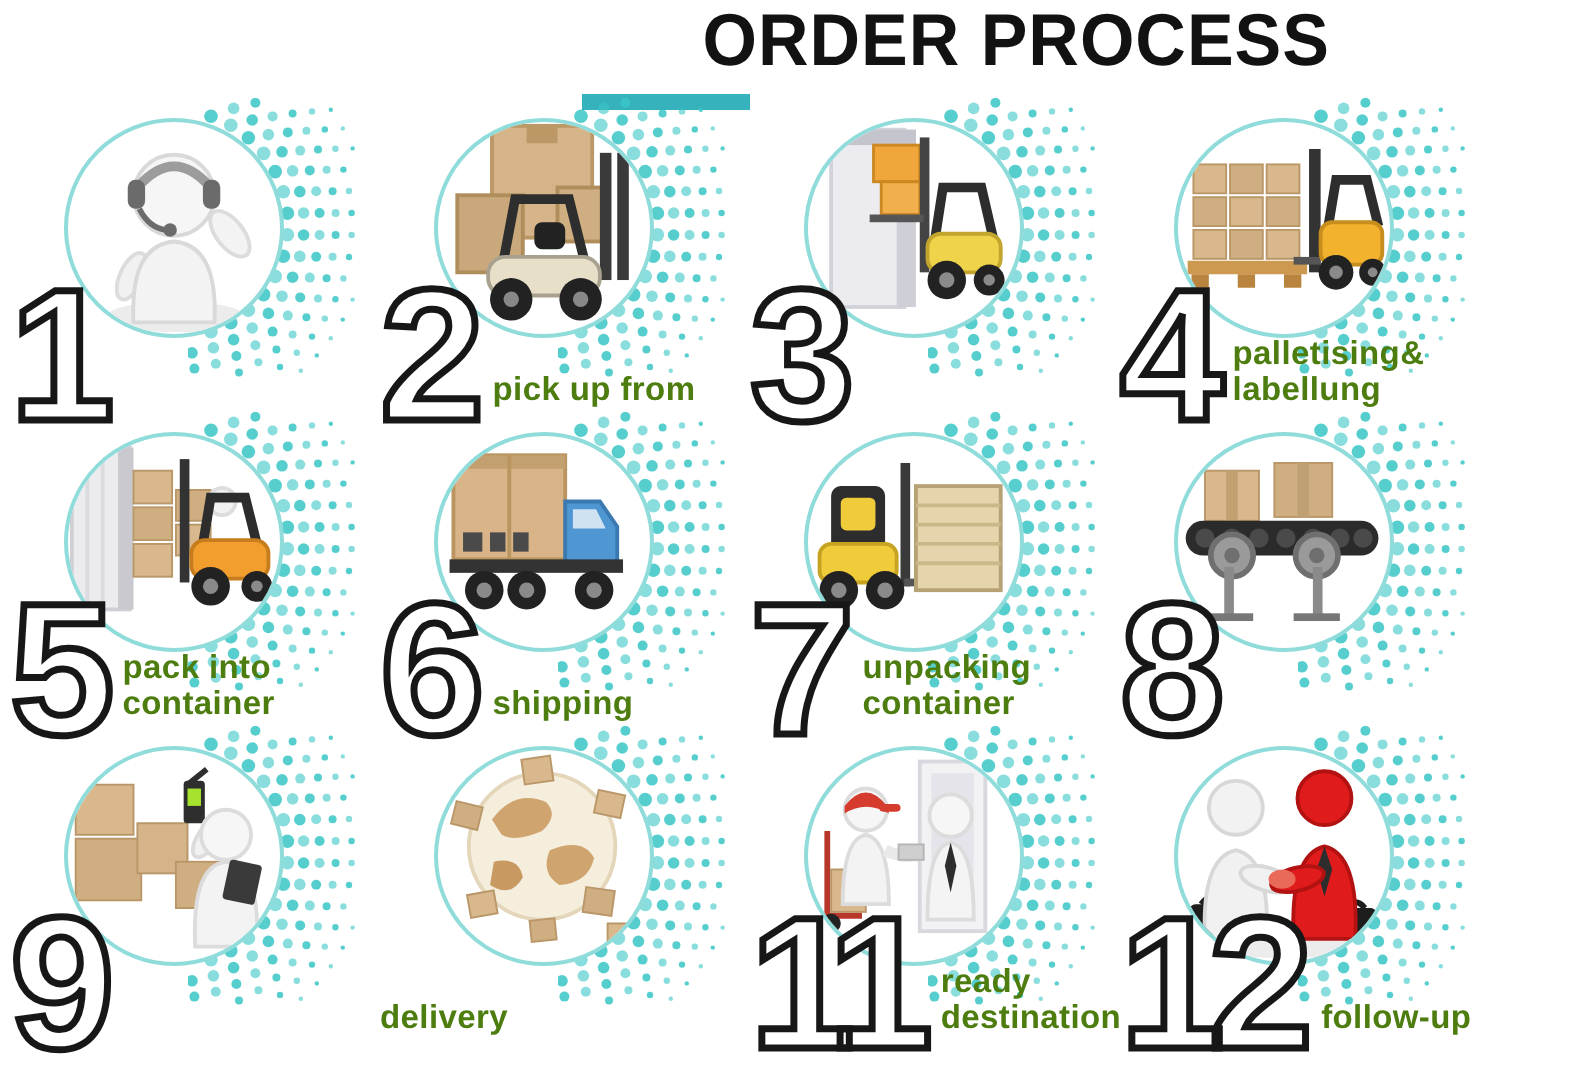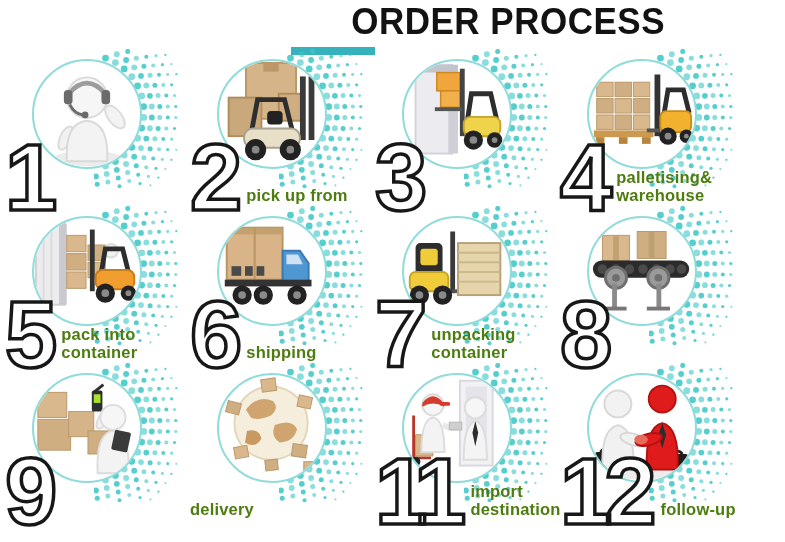--- a/index.html
+++ b/index.html
@@ -490,21 +490,21 @@
             <circle cx="82" cy="78" r="9" fill="#222"></circle>
             <circle cx="82" cy="78" r="3.5" fill="#8a8a8a"></circle>
             <circle cx="101" cy="78" r="7" fill="#222"></circle>
             <circle cx="101" cy="78" r="2.5" fill="#8a8a8a"></circle>
           </svg></span>
     </div>
     <div class="numrow">
       <span class="num">4</span>
       <span class="label">
         <span>palletising&amp;</span>
-        <span>warehouse</span>
+        <span>labellung</span>
       </span>
     </div>
   </div>
 
   <div class="cell">
     <div class="dots"><svg viewBox="0 0 85 140" width="85" height="140" fill="#3ac6c6">
           <circle cx="11.5" cy="9.1" r="3.4" opacity="0.85"></circle>
           <circle cx="21.4" cy="13.6" r="3.4" opacity="0.6"></circle>
           <circle cx="30.2" cy="19.9" r="3.4" opacity="0.85"></circle>
           <circle cx="37.8" cy="27.7" r="3.4" opacity="0.6"></circle>
@@ -1282,21 +1282,21 @@
             <path d="M19 29 Q30 15 41 29 L42 33 Q30 26 19 33 Z" fill="#d63c2e"></path>
             <rect x="37" y="28" width="11" height="4" rx="2" fill="#d63c2e"></rect>
             <path d="M62 88 Q62 50 74 48 Q86 50 86 88 Z" fill="#f4f4f4" stroke="#dcdcdc" stroke-width="2"></path>
             <circle cx="74" cy="34" r="11" fill="#f6f6f6" stroke="#dcdcdc" stroke-width="2"></circle>
             <path d="M74 48 L77 60 L74 74 L71 60 Z" fill="#2d2d2d"></path>
           </svg></span>
     </div>
     <div class="numrow">
       <span class="num">11</span>
       <span class="label">
-        <span>import</span>
+        <span>ready</span>
         <span>destination</span>
       </span>
     </div>
   </div>
 
   <div class="cell">
     <div class="dots"><svg viewBox="0 0 85 140" width="85" height="140" fill="#3ac6c6">
           <circle cx="11.5" cy="9.1" r="3.4" opacity="0.85"></circle>
           <circle cx="21.4" cy="13.6" r="3.4" opacity="0.6"></circle>
           <circle cx="30.2" cy="19.9" r="3.4" opacity="0.85"></circle>

